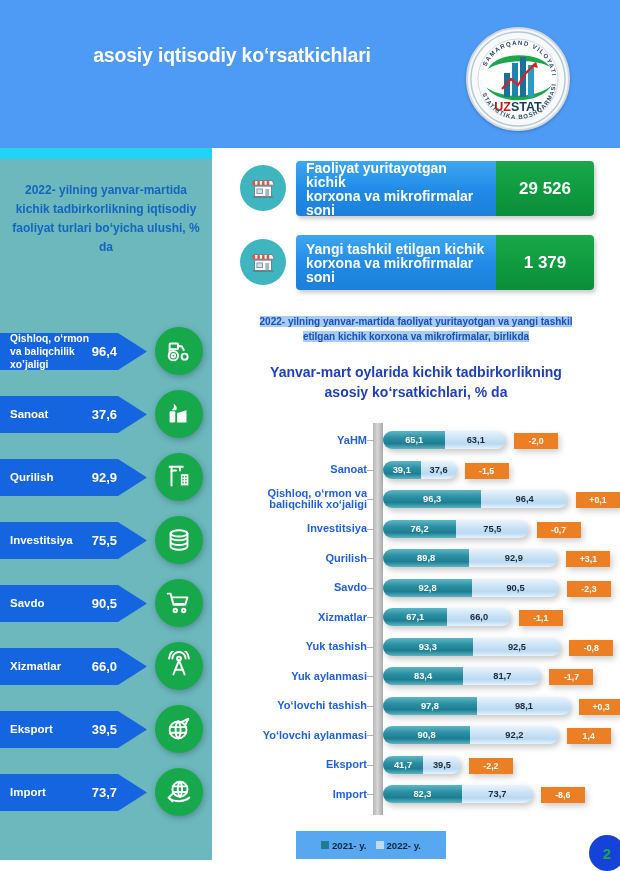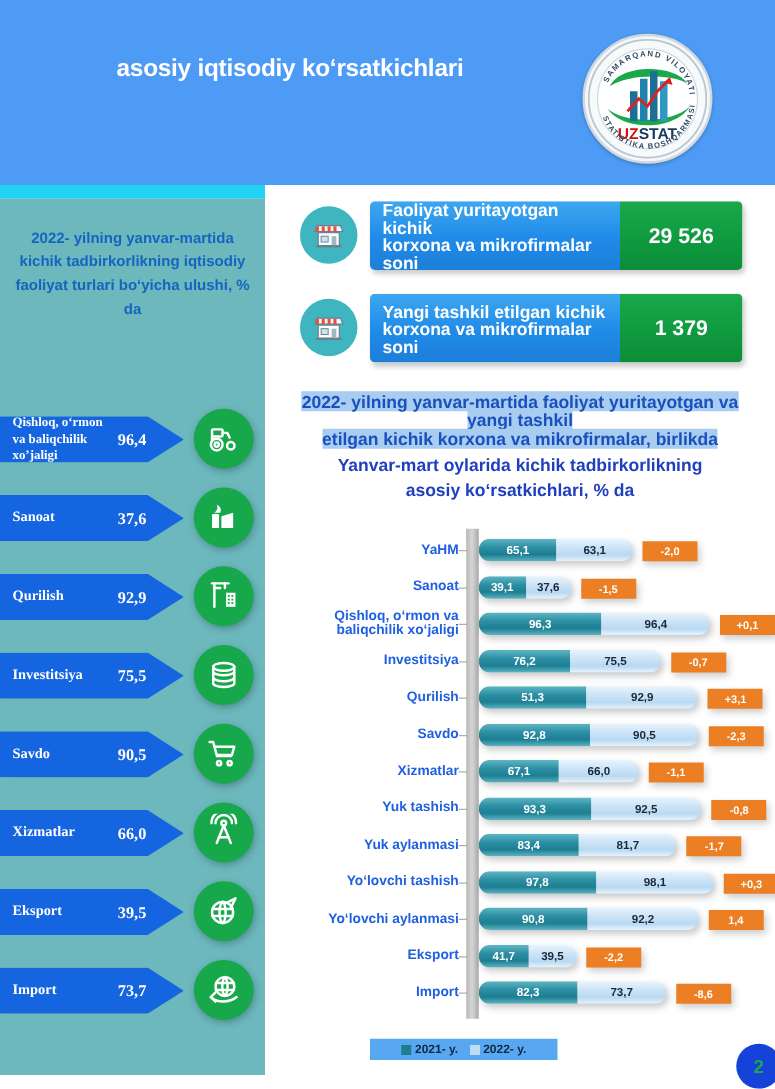--- a/index.html
+++ b/index.html
@@ -38,21 +38,21 @@
     position:absolute; left:0; top:159px; width:212px; height:701px;
     background:#6cb8bd;
   }
   #sidebar-heading {
     position:absolute; left:8px; top:22px; width:196px;
     color:#1565c0; font-size:12px; font-weight:bold; line-height:19px;
     text-align:center;
   }
   #chev-list { position:absolute; left:0; top:168px; width:212px; }
   .chev-row {
-    position:relative; height:63px;font-family:Liberation Serif, serif;
+    position:relative; height:63px;
   }
   .chev {
     position:absolute; left:0; top:6px; width:147px; height:37px;
     background:#1565e0;
     clip-path: polygon(0 0, 118px 0, 147px 50%, 118px 100%, 0 100%);
     filter: drop-shadow(2px 4px 3px rgba(0,0,0,.22));
     display:flex; align-items:center;
   }
   .chev-label {
     color:#ffffff; font-size:11.5px; font-weight:bold;
@@ -91,21 +91,21 @@
     color:#fff; font-size:14px; font-weight:bold; line-height:14px;
     display:flex; align-items:center; padding:0 10px;
   }
   .stat-num {
     width:98px; background:linear-gradient(180deg,#1aa84a 0%,#0f9a3f 55%,#0c8d39 100%);
     color:#fff; font-size:17px; font-weight:bold;
     display:flex; align-items:center; justify-content:center;
   }
   #stat-caption {
     position:absolute; left:16px; top:155px; width:376px;
-    text-align:center; font-size:14px; font-weight:bold; line-height:15px;
+    text-align:center; font-size:10px; font-weight:bold; line-height:15px;
     color:#1a4fbe;
   }
   #stat-caption span.hl { background:#a8cdf0; }
 
   #chart-title {
     position:absolute; left:12px; top:203px; width:384px;
     text-align:center; color:#1f3fbf; font-size:14px; font-weight:bold; line-height:20px;
   }
 
   
@@ -143,21 +143,21 @@
     display:flex; align-items:center; justify-content:center;
     color:#1b2a3a; font-size:9.3px; font-weight:bold;
   }
   .delta {
     position:absolute; top:2px; height:16px; min-width:44px; padding:0 6px;
     background:#ec7f23; color:#ffffff; font-size:8.8px; font-weight:bold;
     display:flex; align-items:center; justify-content:center;
     filter: drop-shadow(2px 3px 3px rgba(0,0,0,.20));
   }
   #legend {
-    position:absolute; left:84px; top:672px; width:150px; height:17px;
+    position:absolute; left:84px; top:672px; width:150px; height:28px;
     background:#57a8f0; display:flex; align-items:center; justify-content:center; gap:9px;
   }
   .leg-item { display:flex; align-items:center; gap:3px; color:#10253f; font-size:9.6px; font-weight:bold; }
   .sw { width:8px; height:8px; display:inline-block; }
   .sw.a { background:#1d7e92; }
   .sw.b { background:#bfdcf2; }
   #page-badge {
     position:absolute; left:589px; top:835px; width:36px; height:36px;
     border-radius:50%; background:#1542d8;
     display:flex; align-items:center; justify-content:center;
@@ -471,21 +471,21 @@
               <div class="seg-b" style="width:72.48px">75,5</div>
             </div>
             <div class="delta" style="left:153.632px">-0,7</div>
           </div>
         </div>
         <div class="crow" style="top: 120px;">
           <div class="cat">Qurilish</div>
           <div class="tick" style="top:15px"></div>
           <div class="barwrap">
             <div class="bar" style="width:175.392px">
-              <div class="seg-a" style="width:86.208px">51,3</div>
+              <div class="seg-a" style="width:86.208px">89,8</div>
               <div class="seg-b" style="width:89.184px">92,9</div>
             </div>
             <div class="delta" style="left:183.392px">+3,1</div>
           </div>
         </div>
         <div class="crow" style="top: 149.5px;">
           <div class="cat">Savdo</div>
           <div class="tick" style="top:15px"></div>
           <div class="barwrap">
             <div class="bar" style="width:175.968px">

